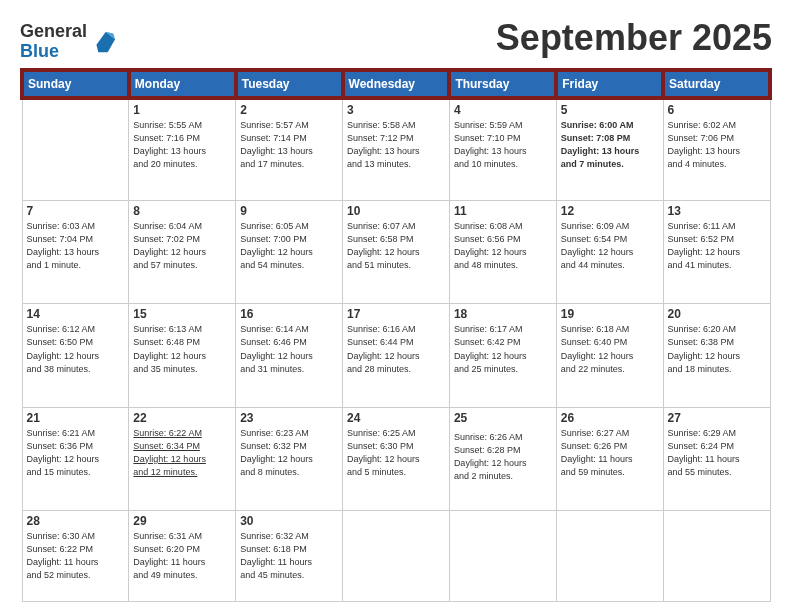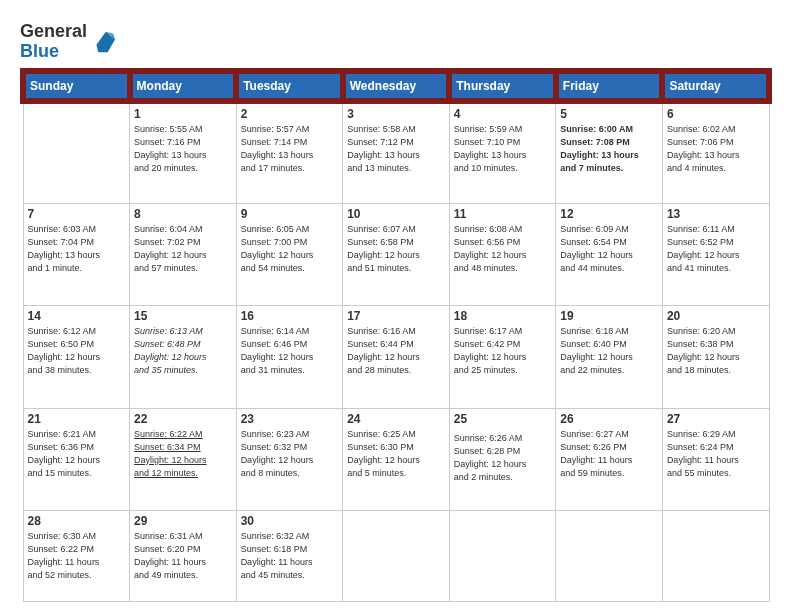--- a/index.html
+++ b/index.html
@@ -59,21 +59,21 @@
       border-collapse: collapse;
       flex: 1;
       table-layout: fixed;
     }
     .calendar th {
       background: #2a6bb5;
       color: #fff;
       font-size: 12px;
       font-weight: bold;
       padding: 5px 4px;
-      border: 6px solid #7f1d1d;
+      border: 4px solid #7f1d1d;
       text-align: left;
     }
     .calendar td {
       border: 1px solid #ccc;
       vertical-align: top;
       padding: 3px 4px;
       font-size: 9.5px;
       color: #333;
       height: 85px;
     }
@@ -107,20 +107,21 @@
           <span class="logo-general">General</span><br>
           <span class="logo-blue">Blue</span>
         </div>
       </div>
       <svg class="logo-icon" viewBox="0 0 30 30">
         <polygon points="8,18 18,4 28,12 20,26 10,26" fill="#1a6faf"></polygon>
         <polygon points="18,4 28,12 26,6" fill="#4a9fd4"></polygon>
       </svg>
     </div>
     <div class="title-block">
+      <div class="month-title">September 2025</div>
     </div>
   </div>
 
   <table class="calendar">
     <thead>
       <tr>
 
       <th>Sunday</th>
           <th>Monday</th>
           <th>Tuesday</th>
@@ -230,21 +231,21 @@
         <tr>
           <td>
             <span class="day-number">14</span>
             <div class="day-info" style="white-space: pre-line;">Sunrise: 6:12 AM
 Sunset: 6:50 PM
 Daylight: 12 hours
 and 38 minutes.</div>
           </td>
           <td>
             <span class="day-number">15</span>
-            <div class="day-info" style="white-space: pre-line; font-style: italic;">Sunrise: 6:13 AM
+            <div class="day-info" style="white-space: pre-line;">Sunrise: 6:13 AM
 Sunset: 6:48 PM
 Daylight: 12 hours
 and 35 minutes.</div>
           </td>
           <td>
             <span class="day-number">16</span>
             <div class="day-info" style="white-space: pre-line;">Sunrise: 6:14 AM
 Sunset: 6:46 PM
 Daylight: 12 hours
 and 31 minutes.</div>

